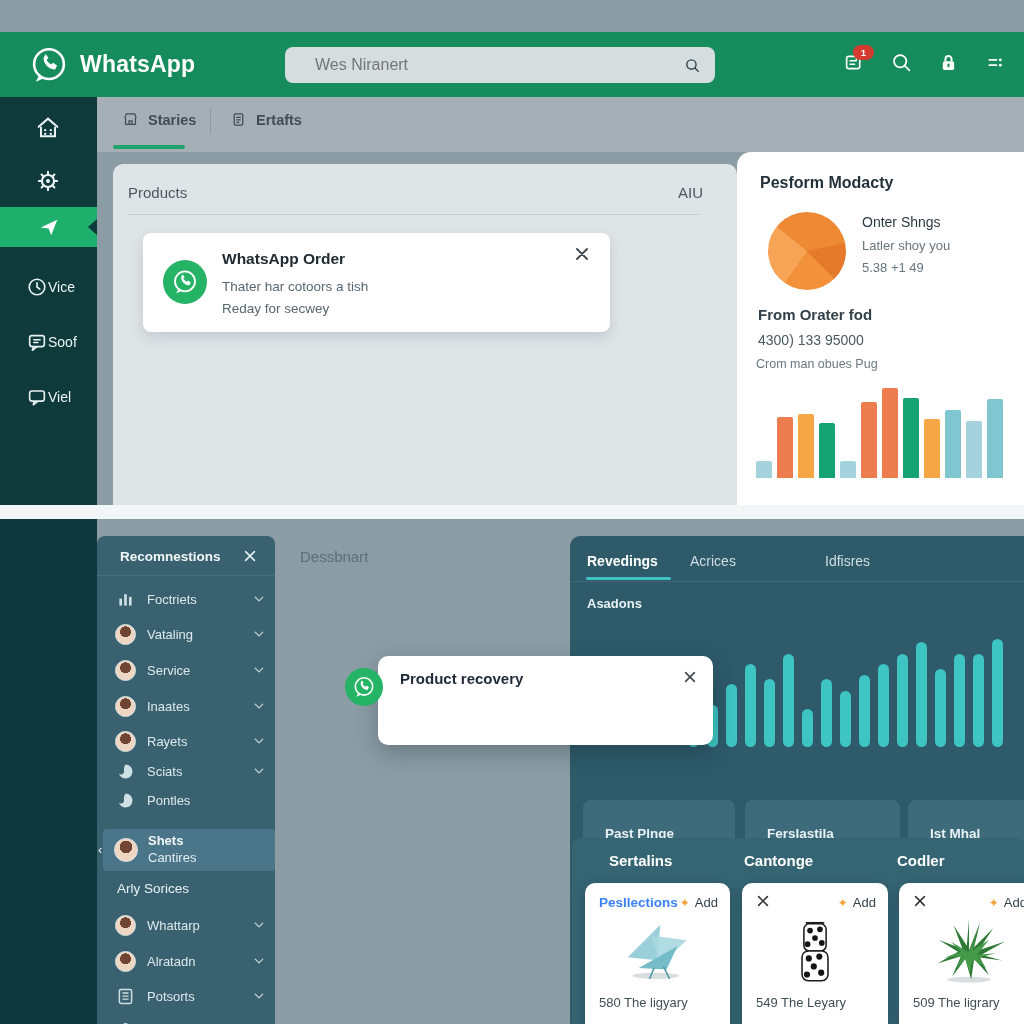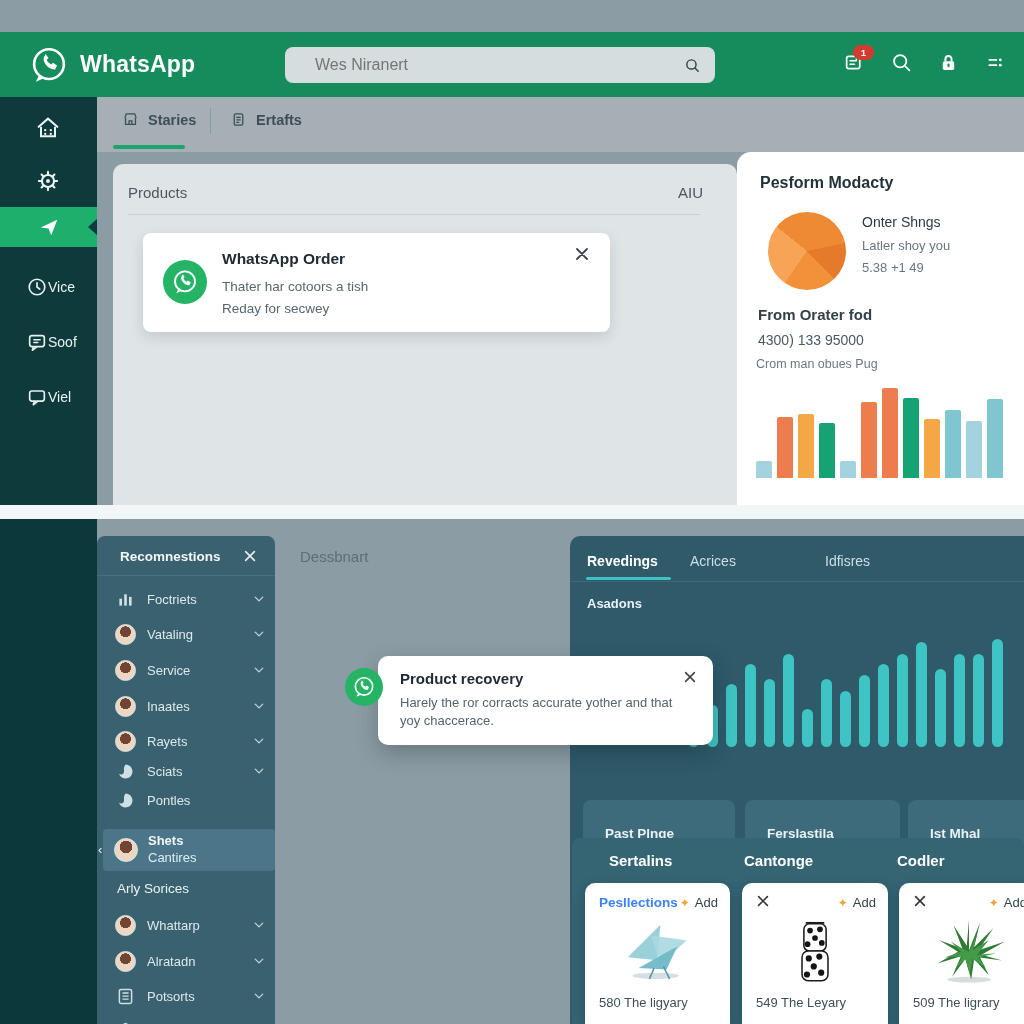--- a/index.html
+++ b/index.html
@@ -567,16 +567,15 @@
           <path d="M14 34 L10 42 L19 38 Z" fill="#fff"></path>
           <path d="M18 15.5c-1.4 6.5 6.5 14.5 13 13.5l2.2-4.4-4.6-3.2-2 2.1c-2.2-1.1-4.3-3.2-5.3-5.4l2.1-2-3.2-4.6Z" fill="#fff"></path>
         </svg>
     </div>
     <div class="toast-title">Product recovery</div>
     <div class="toast-x">
       <svg viewBox="0 0 16 16">
           <path class="xline" d="M3 3 L13 13 M13 3 L3 13"></path>
         </svg>
     </div>
-    <div class="toast-body">Harely the ror corracts accurate yother and that yoy chaccerace.</div>
   </div>
 
 </div>
 
 </body></html>

